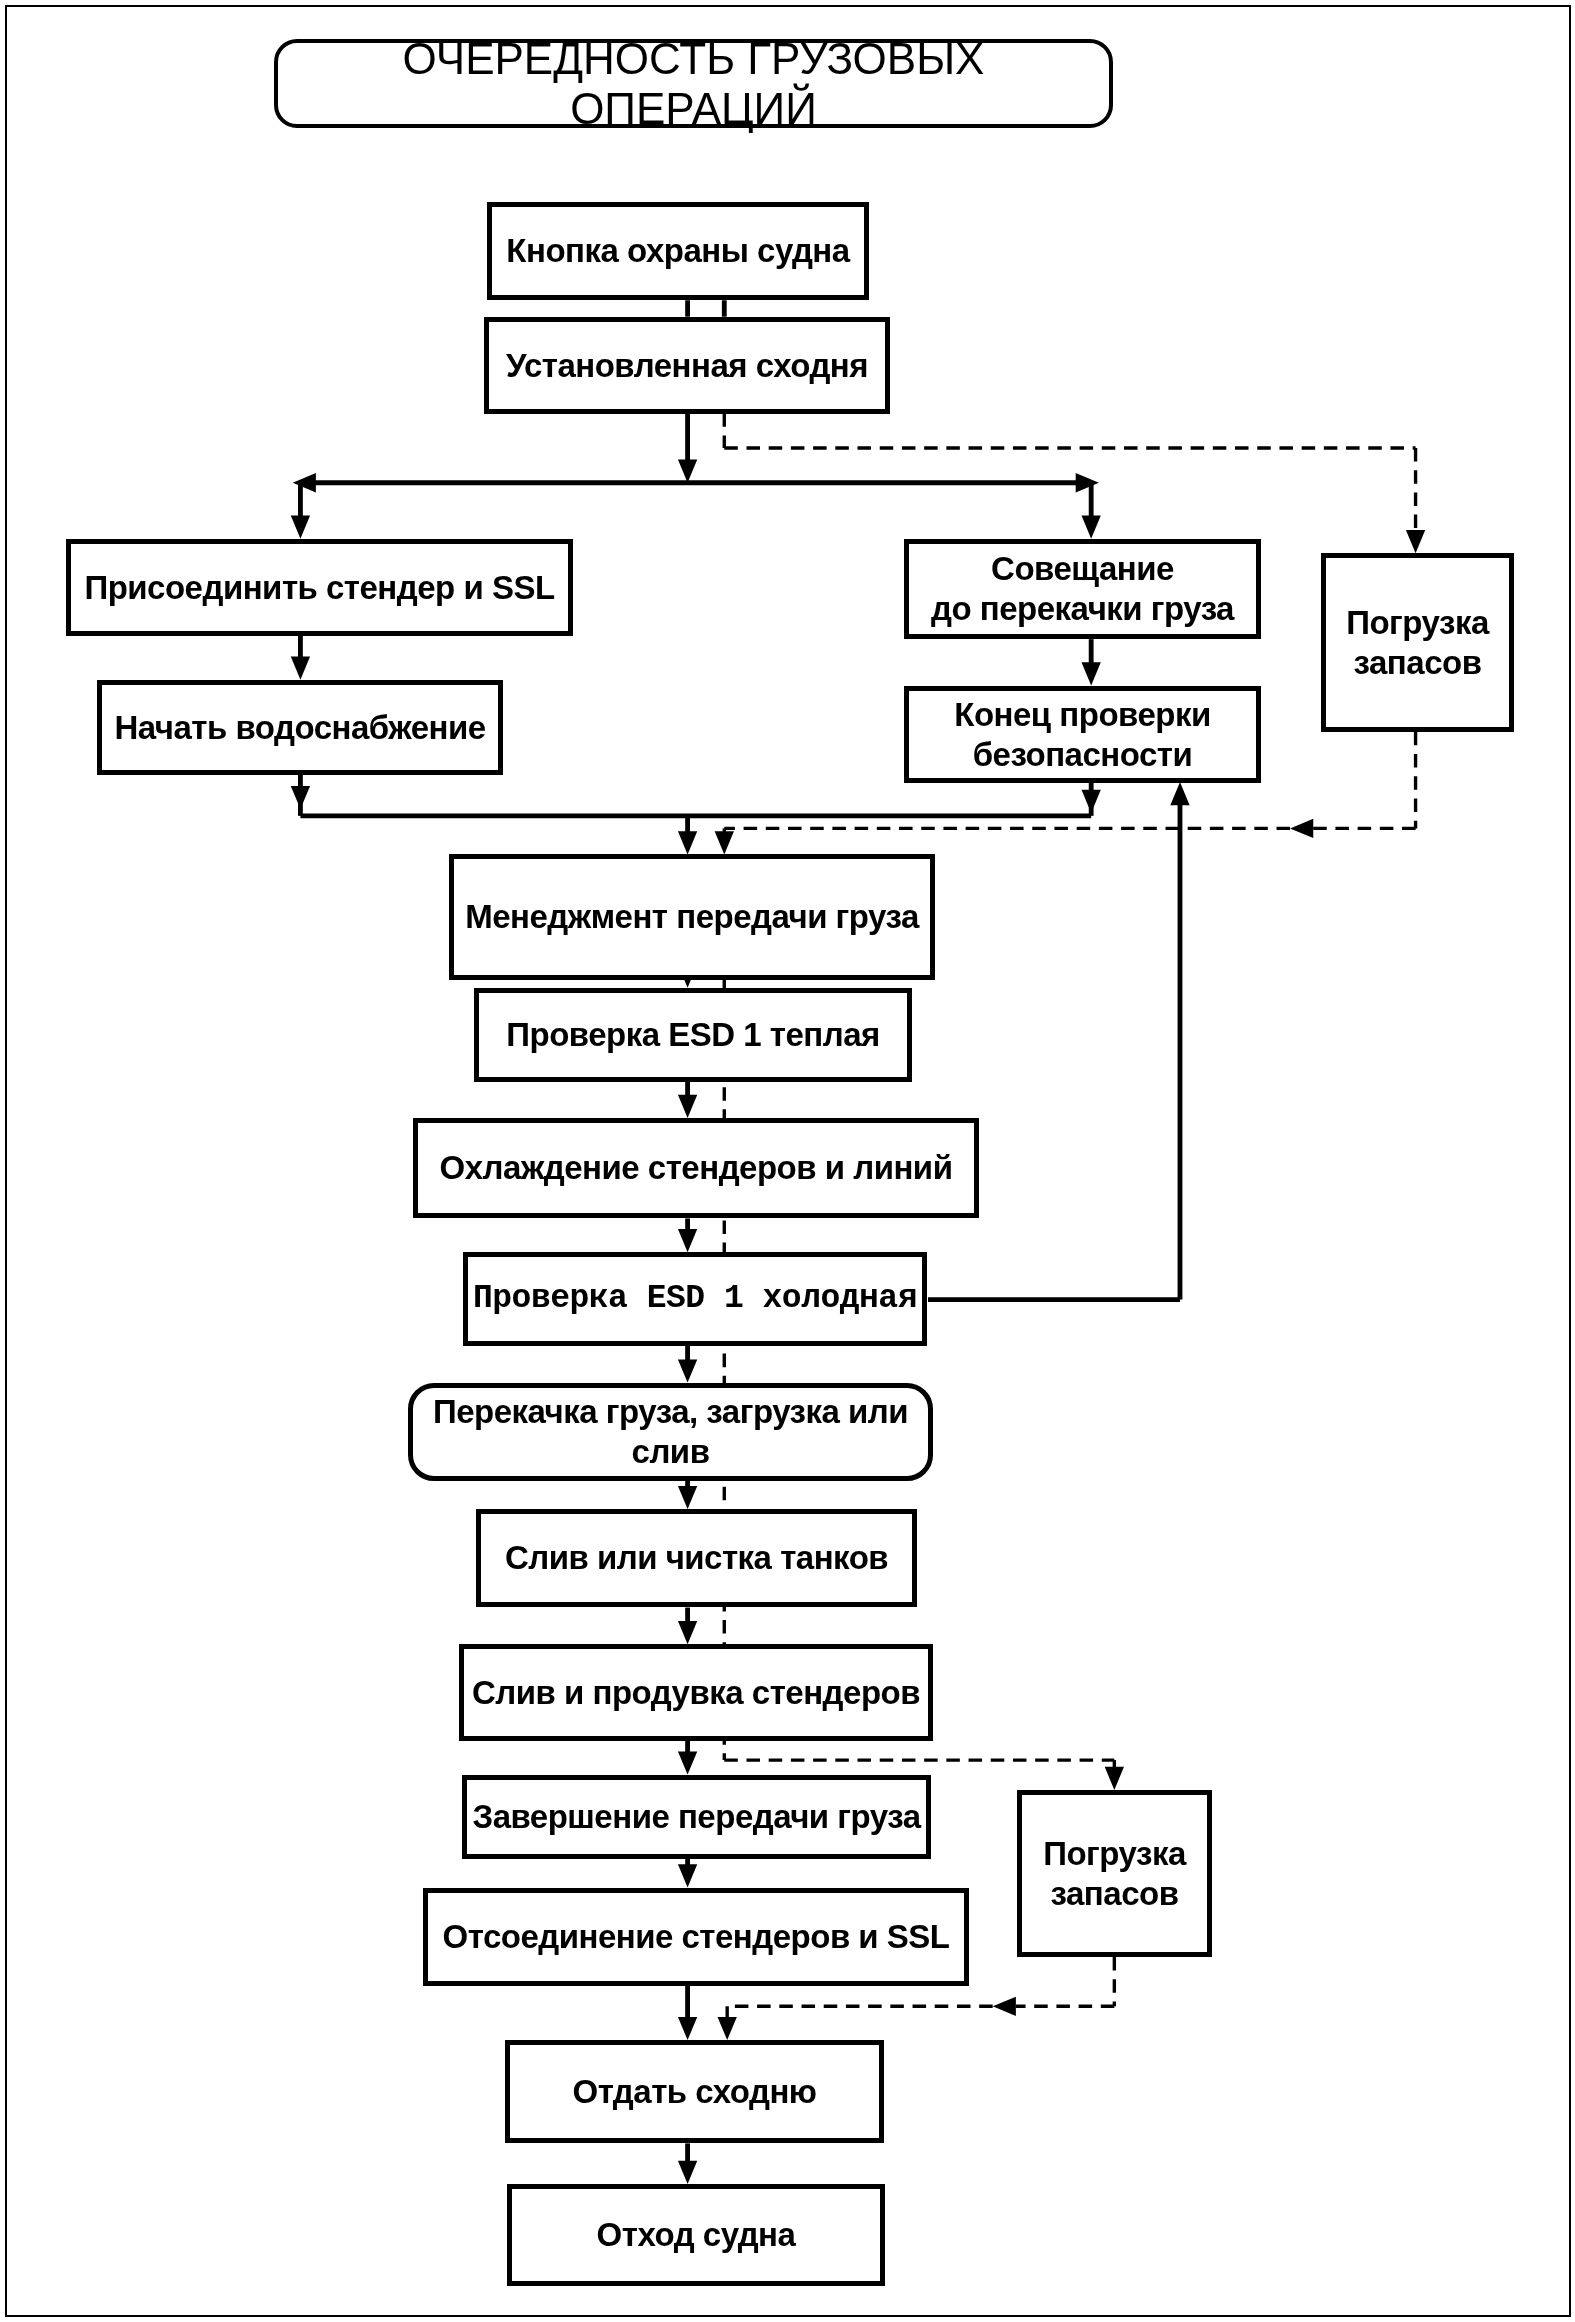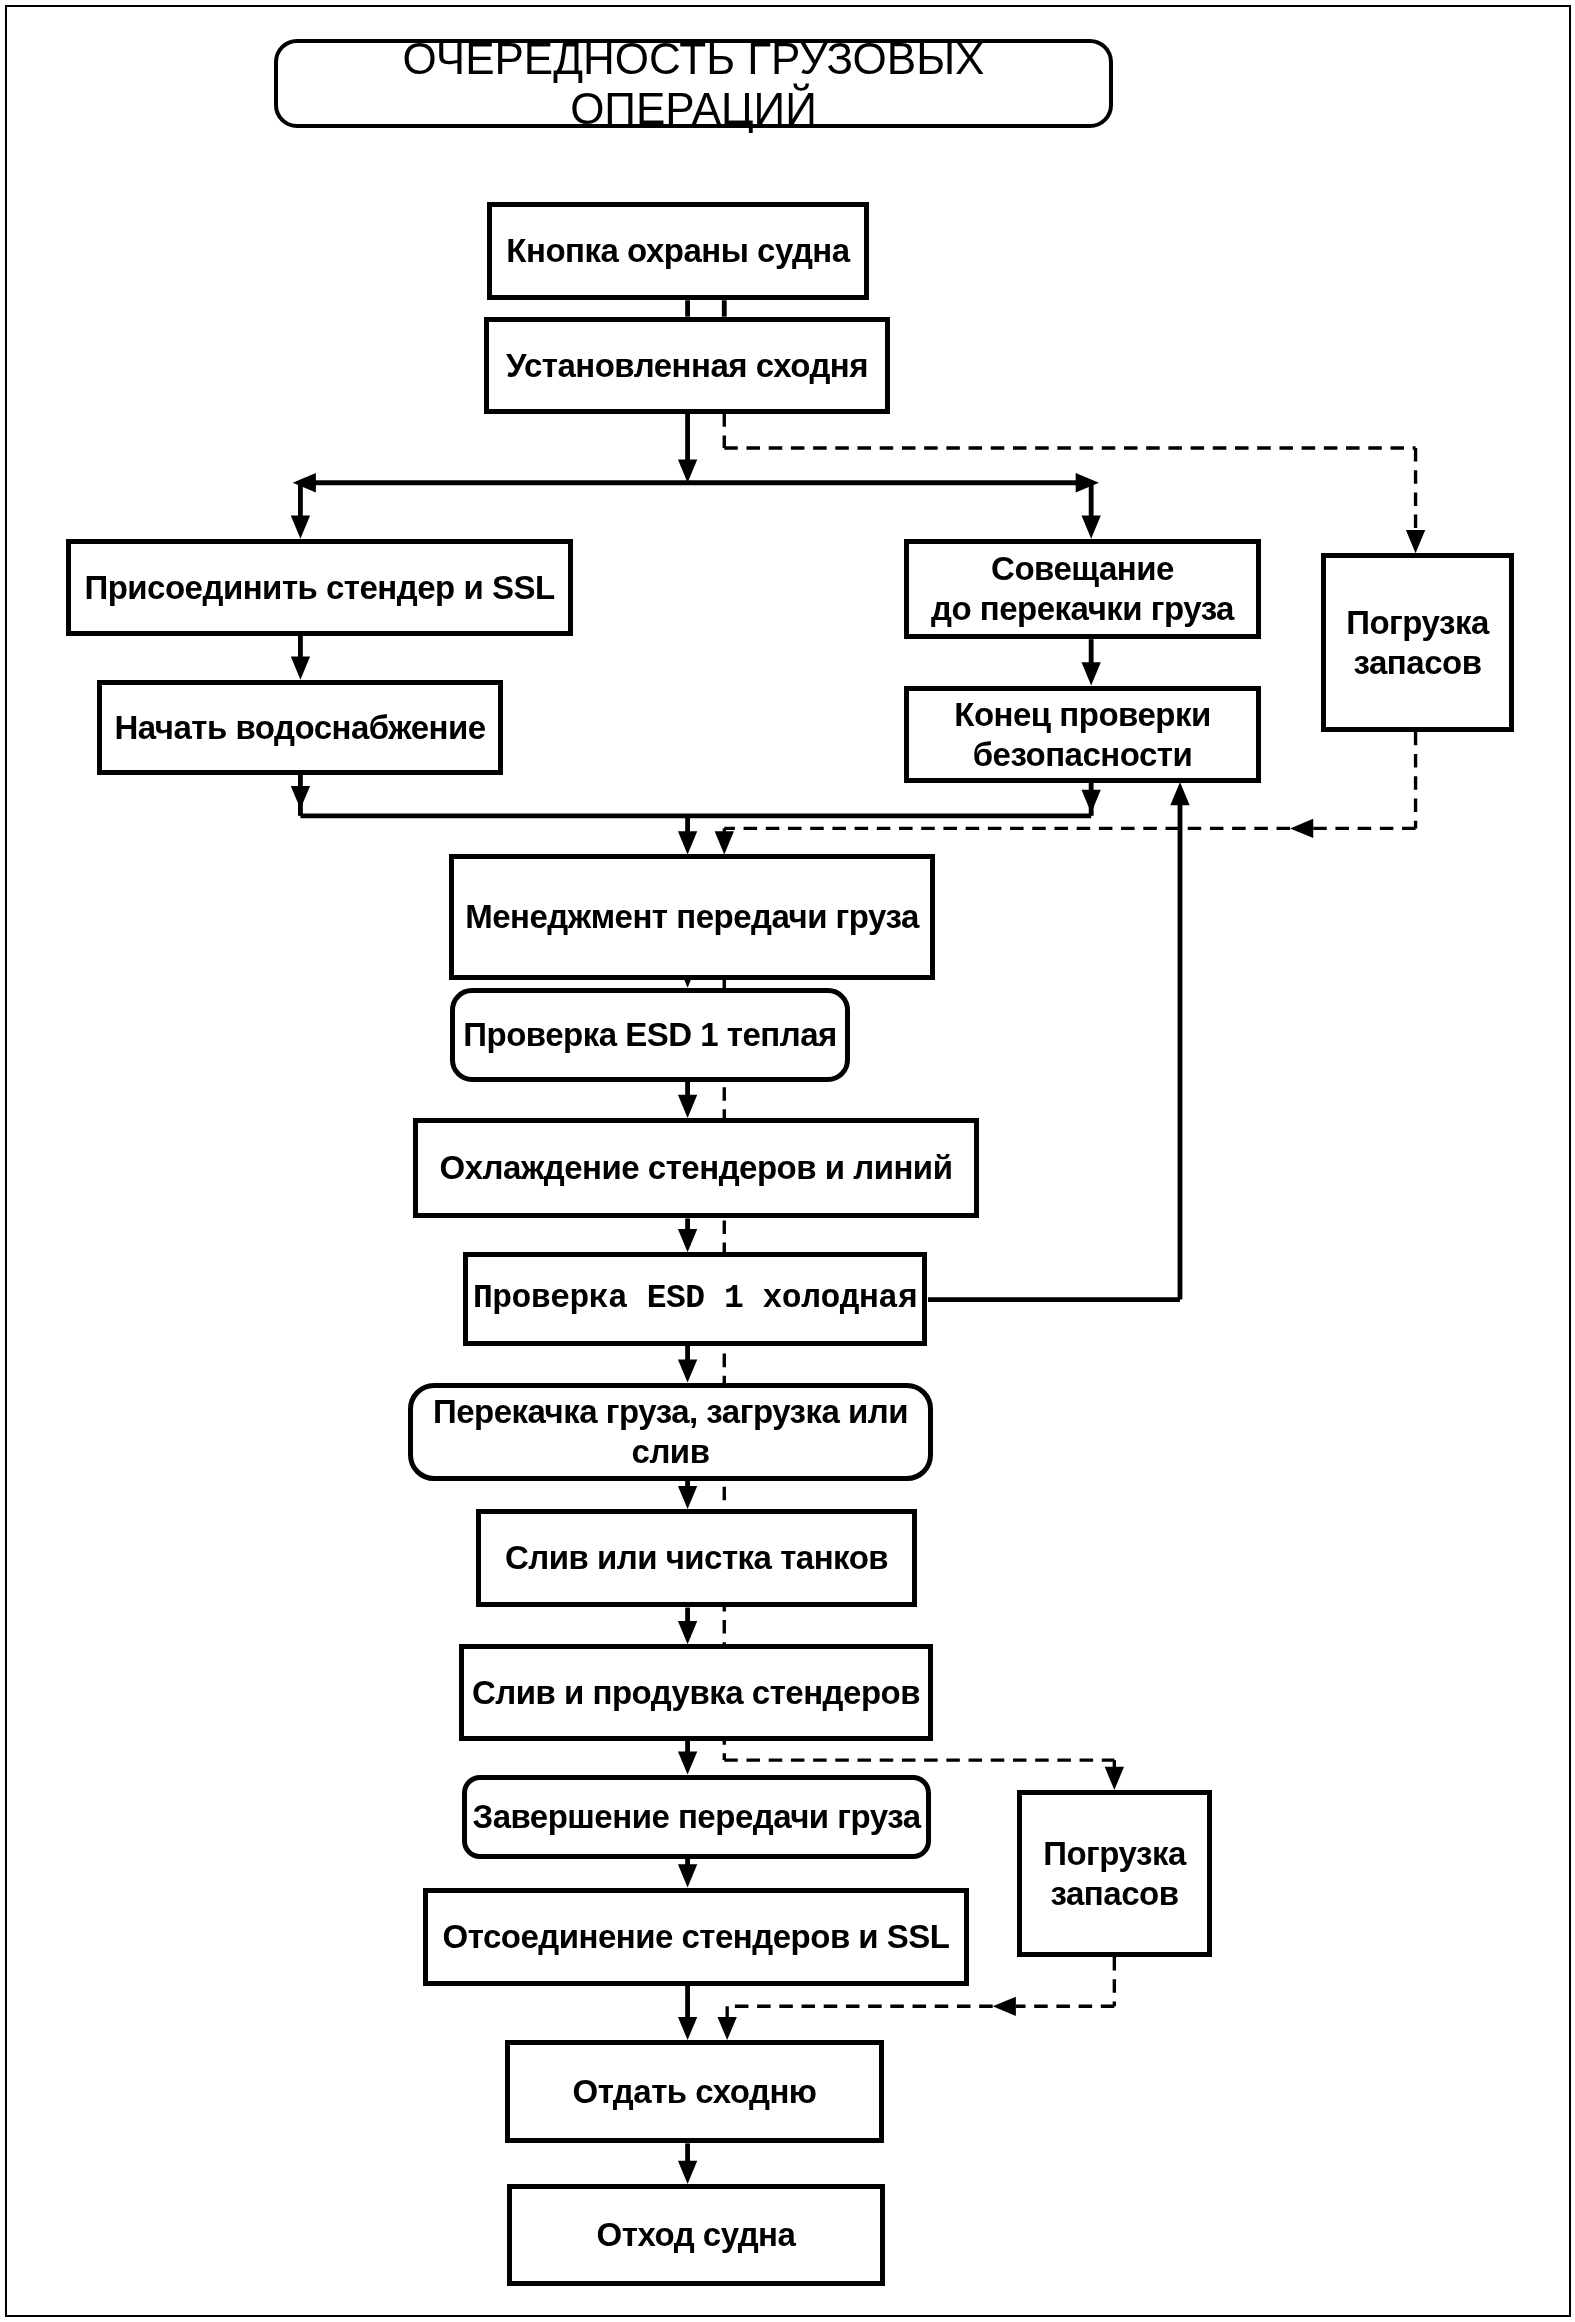--- a/index.html
+++ b/index.html
@@ -129,33 +129,33 @@
 до перекачки груза</div>
 
 <div class="node" style="left:904px;top:686px;width:357px;height:97px;">Конец проверки
 безопасности</div>
 
 <div class="node" style="left:1321px;top:553px;width:193px;height:179px;">Погрузка
 запасов</div>
 
 <div class="node" style="left:449px;top:854px;width:486px;height:126px;">Менеджмент передачи груза</div>
 
-<div class="node" style="left:450px;top:988px;width:400px;height:94px;border-radius:22px;">Проверка ESD 1 теплая</div>
+<div class="node" style="left:474px;top:988px;width:438px;height:94px;">Проверка ESD 1 теплая</div>
 
 <div class="node" style="left:413px;top:1118px;width:566px;height:100px;">Охлаждение стендеров и линий</div>
 
 <div class="node" style="left:463px;top:1252px;width:464px;height:94px;font-family:Liberation Mono, monospace;">Проверка ESD 1 холодная</div>
 
 <div class="node" style="left:408px;top:1383px;width:525px;height:98px;border-radius:26px;">Перекачка груза, загрузка или слив</div>
 
 <div class="node" style="left:476px;top:1509px;width:441px;height:98px;">Слив или чистка танков</div>
 
 <div class="node" style="left:459px;top:1644px;width:474px;height:97px;">Слив и продувка стендеров</div>
 
-<div class="node" style="left:462px;top:1775px;width:469px;height:84px;border-radius:18px;">Завершение передачи груза</div>
+<div class="node" style="left:462px;top:1775px;width:469px;height:84px;">Завершение передачи груза</div>
 
 <div class="node" style="left:423px;top:1888px;width:546px;height:98px;">Отсоединение стендеров и SSL</div>
 
 <div class="node" style="left:1017px;top:1790px;width:195px;height:167px;">Погрузка
 запасов</div>
 
 <div class="node" style="left:505px;top:2040px;width:379px;height:103px;">Отдать сходню</div>
 
 <div class="node" style="left:507px;top:2184px;width:378px;height:102px;">Отход судна</div>
 

